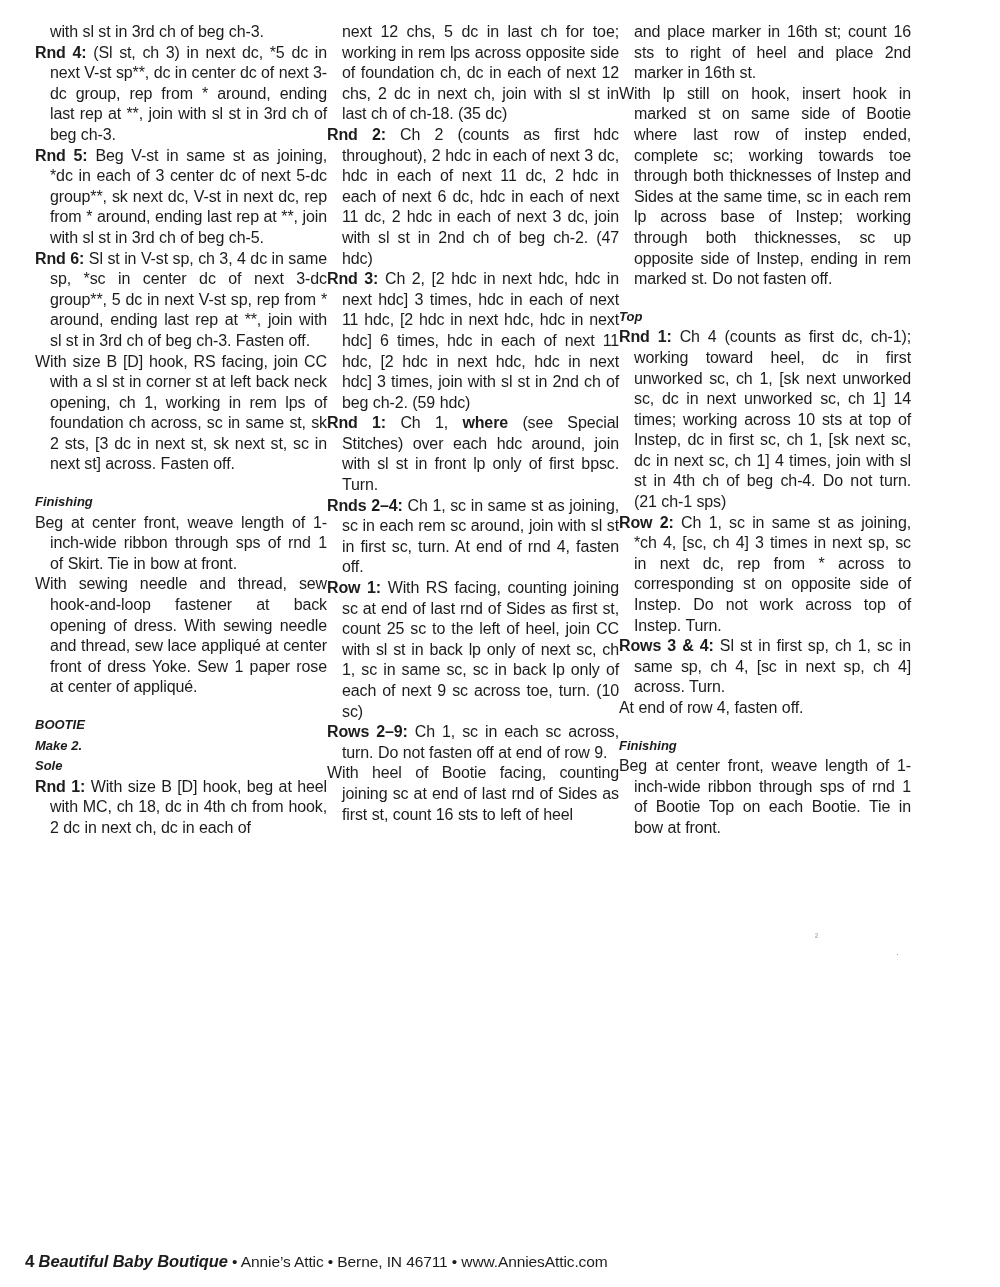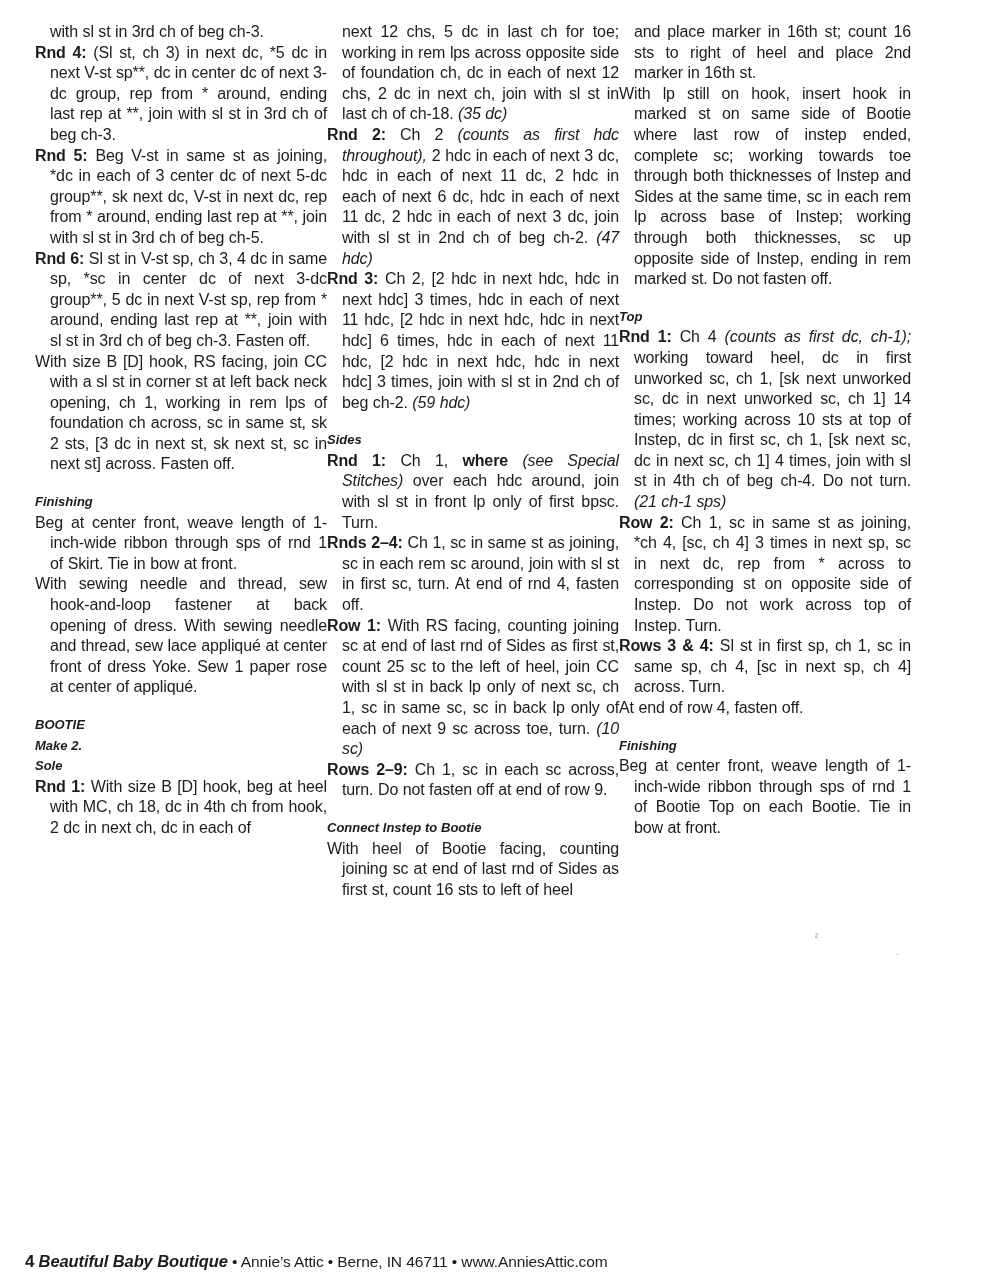--- a/index.html
+++ b/index.html
@@ -33,21 +33,21 @@
   .col h3{
     font-size:13px;
     line-height:20.6px;
     font-style:italic;
     font-weight:bold;
     margin:17px 0 0 0;
     letter-spacing:0;
   }
   .col h3.tight{ margin-top:0; }
   .b{ font-weight:bold; }
-  .i{ font-style:italic; }
+  .i{ }
   .footer{
     position:absolute;
     left:25px;top:1252px;
     font-size:15.5px;
     letter-spacing:-0.1px;
     white-space:nowrap;
   }
   .footer .fb{ font-weight:bold; font-size:17px; }
   .footer .fbi{ font-weight:bold; font-style:italic; font-size:16.5px;margin-top:32px; }
   .artifact{
@@ -72,26 +72,24 @@
       <p class="para"><span>With sewing needle and thread, sew hook-and-loop fastener at back opening of dress. With sewing needle and thread, sew lace appliqué at center front of dress Yoke. Sew 1 paper rose at center of appliqué.</span></p>
       <h3><span>BOOTIE</span></h3>
       <h3 class="tight"><span>Make 2.</span></h3>
       <h3 class="tight"><span>Sole</span></h3>
       <p class="para"><span class="b">Rnd 1:</span><span> With size B [D] hook, beg at heel with MC, ch 18, dc in 4th ch from hook, 2 dc in next ch, dc in each of</span></p>
     </div>
   <div class="col">
       <p class="cont"><span>next 12 chs, 5 dc in last ch for toe; working in rem lps across opposite side of foundation ch, dc in each of next 12 chs, 2 dc in next ch, join with sl st in last ch of ch-18. </span><span class="i">(35 dc)</span></p>
       <p class="para"><span class="b">Rnd 2:</span><span> Ch 2 </span><span class="i">(counts as first hdc throughout),</span><span> 2 hdc in each of next 3 dc, hdc in each of next 11 dc, 2 hdc in each of next 6 dc, hdc in each of next 11 dc, 2 hdc in each of next 3 dc, join with sl st in 2nd ch of beg ch-2. </span><span class="i">(47 hdc)</span></p>
       <p class="para"><span class="b">Rnd 3:</span><span> Ch 2, [2 hdc in next hdc, hdc in next hdc] 3 times, hdc in each of next 11 hdc, [2 hdc in next hdc, hdc in next hdc] 6 times, hdc in each of next 11 hdc, [2 hdc in next hdc, hdc in next hdc] 3 times, join with sl st in 2nd ch of beg ch-2. </span><span class="i">(59 hdc)</span></p>
-      <h3><span>Sides</span></h3>
       <p class="para"><span class="b">Rnd 1:</span><span> Ch 1, </span><span class="b">where</span><span> </span><span class="i">(see Special Stitches)</span><span> over each hdc around, join with sl st in front lp only of first bpsc. Turn.</span></p>
       <p class="para"><span class="b">Rnds 2–4:</span><span> Ch 1, sc in same st as joining, sc in each rem sc around, join with sl st in first sc, turn. At end of rnd 4, fasten off.</span></p>
       <p class="para"><span class="b">Row 1:</span><span> With RS facing, counting joining sc at end of last rnd of Sides as first st, count 25 sc to the left of heel, join CC with sl st in back lp only of next sc, ch 1, sc in same sc, sc in back lp only of each of next 9 sc across toe, turn. </span><span class="i">(10 sc)</span></p>
       <p class="para"><span class="b">Rows 2–9:</span><span> Ch 1, sc in each sc across, turn. Do not fasten off at end of row 9.</span></p>
-      <h3><span>Connect Instep to Bootie</span></h3>
       <p class="para"><span>With heel of Bootie facing, counting joining sc at end of last rnd of Sides as first st, count 16 sts to left of heel</span></p>
     </div>
   <div class="col">
       <p class="cont"><span>and place marker in 16th st; count 16 sts to right of heel and place 2nd marker in 16th st.</span></p>
       <p class="para"><span>With lp still on hook, insert hook in marked st on same side of Bootie where last row of instep ended, complete sc; working towards toe through both thicknesses of Instep and Sides at the same time, sc in each rem lp across base of Instep; working through both thicknesses, sc up opposite side of Instep, ending in rem marked st. Do not fasten off.</span></p>
       <h3><span>Top</span></h3>
       <p class="para"><span class="b">Rnd 1:</span><span> Ch 4 </span><span class="i">(counts as first dc, ch-1);</span><span> working toward heel, dc in first unworked sc, ch 1, [sk next unworked sc, dc in next unworked sc, ch 1] 14 times; working across 10 sts at top of Instep, dc in first sc, ch 1, [sk next sc, dc in next sc, ch 1] 4 times, join with sl st in 4th ch of beg ch-4. Do not turn. </span><span class="i">(21 ch-1 sps)</span></p>
       <p class="para"><span class="b">Row 2:</span><span> Ch 1, sc in same st as joining, *ch 4, [sc, ch 4] 3 times in next sp, sc in next dc, rep from * across to corresponding st on opposite side of Instep. Do not work across top of Instep. Turn.</span></p>
       <p class="para"><span class="b">Rows 3 &amp; 4:</span><span> Sl st in first sp, ch 1, sc in same sp, ch 4, [sc in next sp, ch 4] across. Turn.</span></p>
       <p class="para"><span>At end of row 4, fasten off.</span></p>

